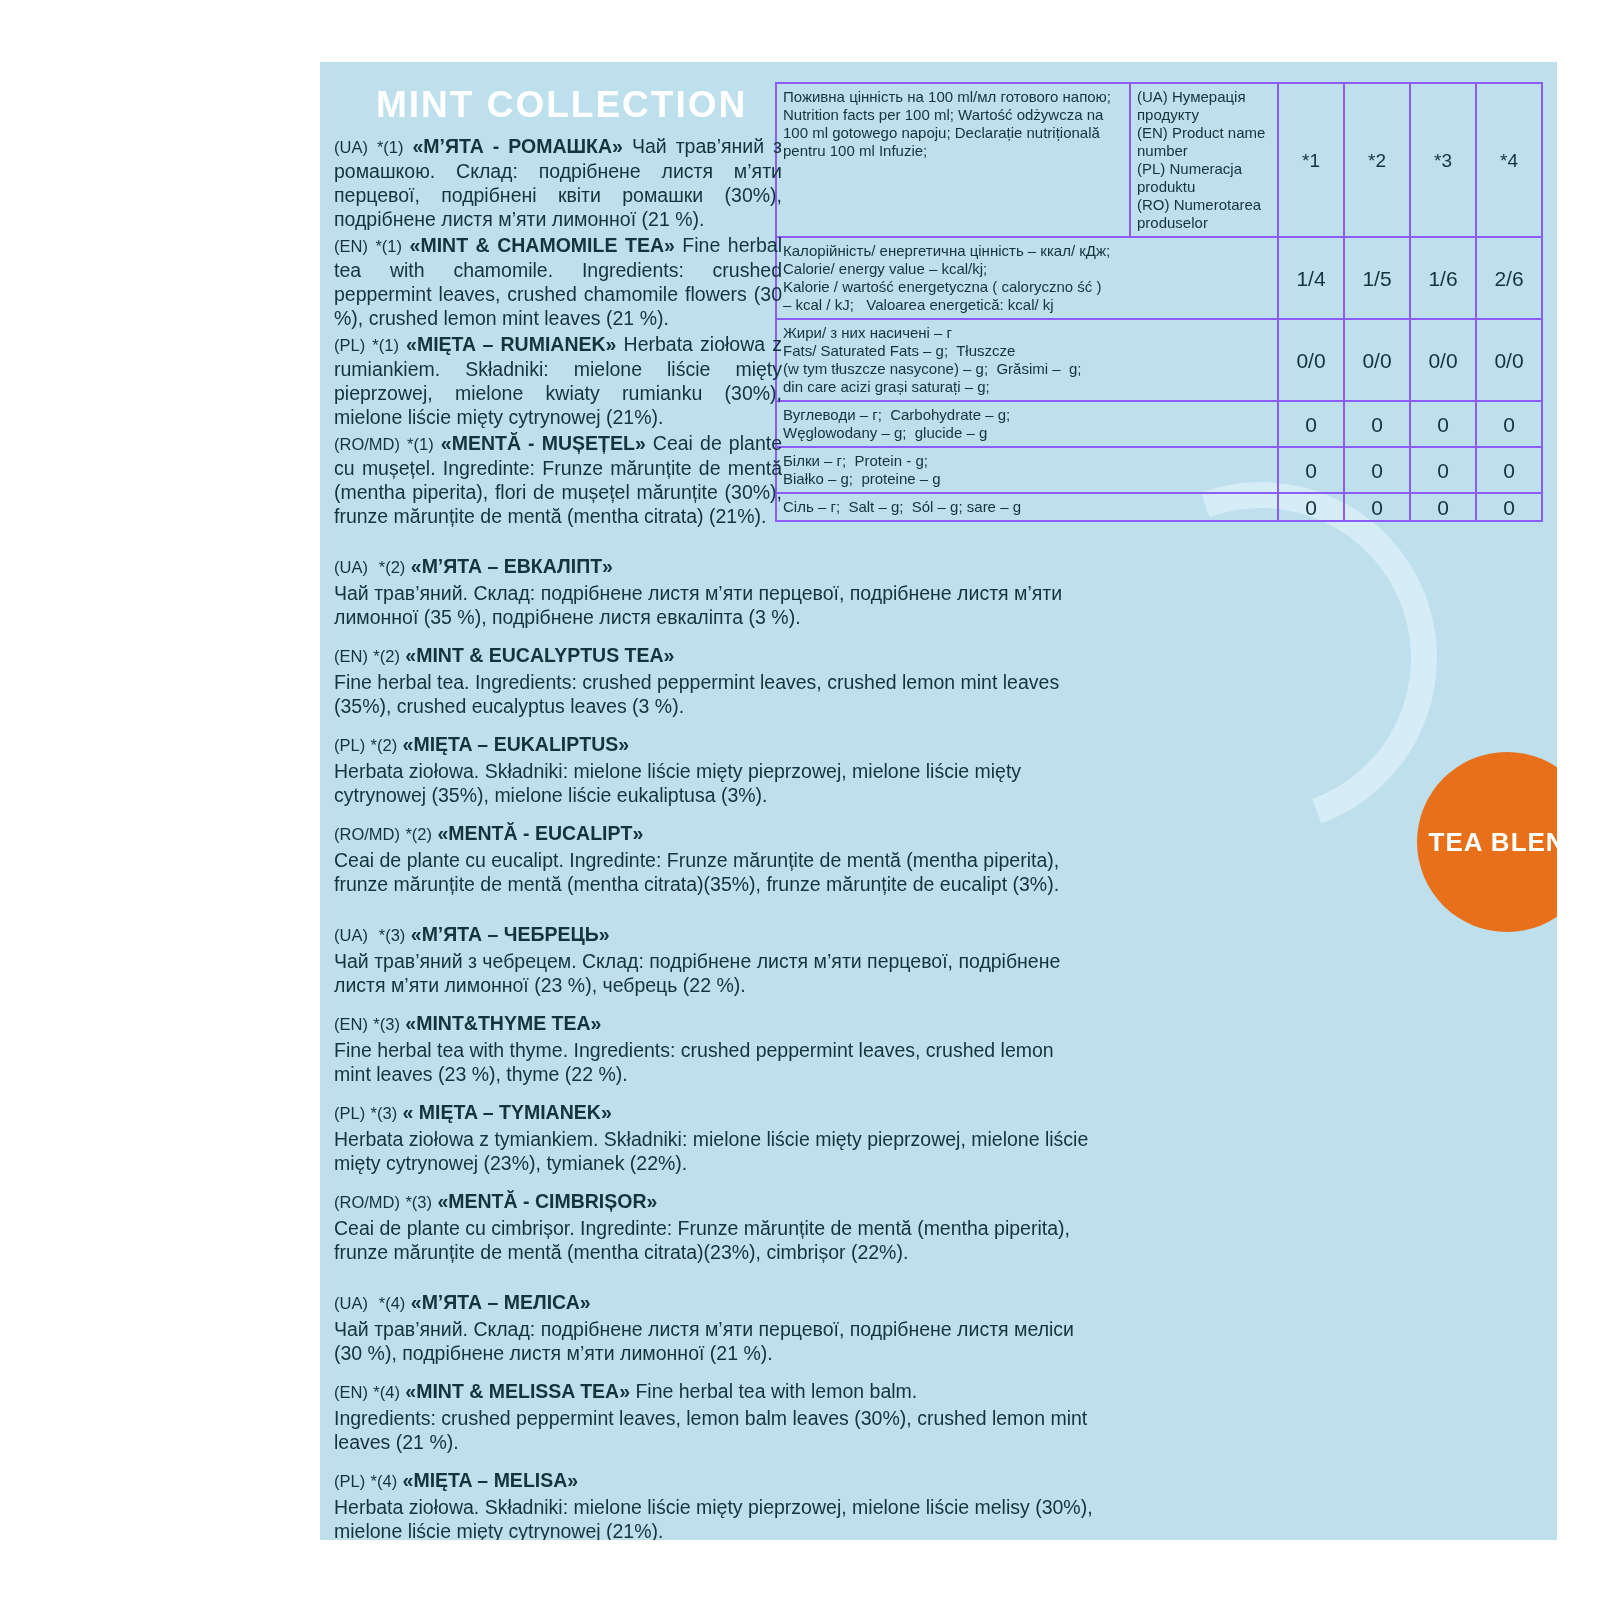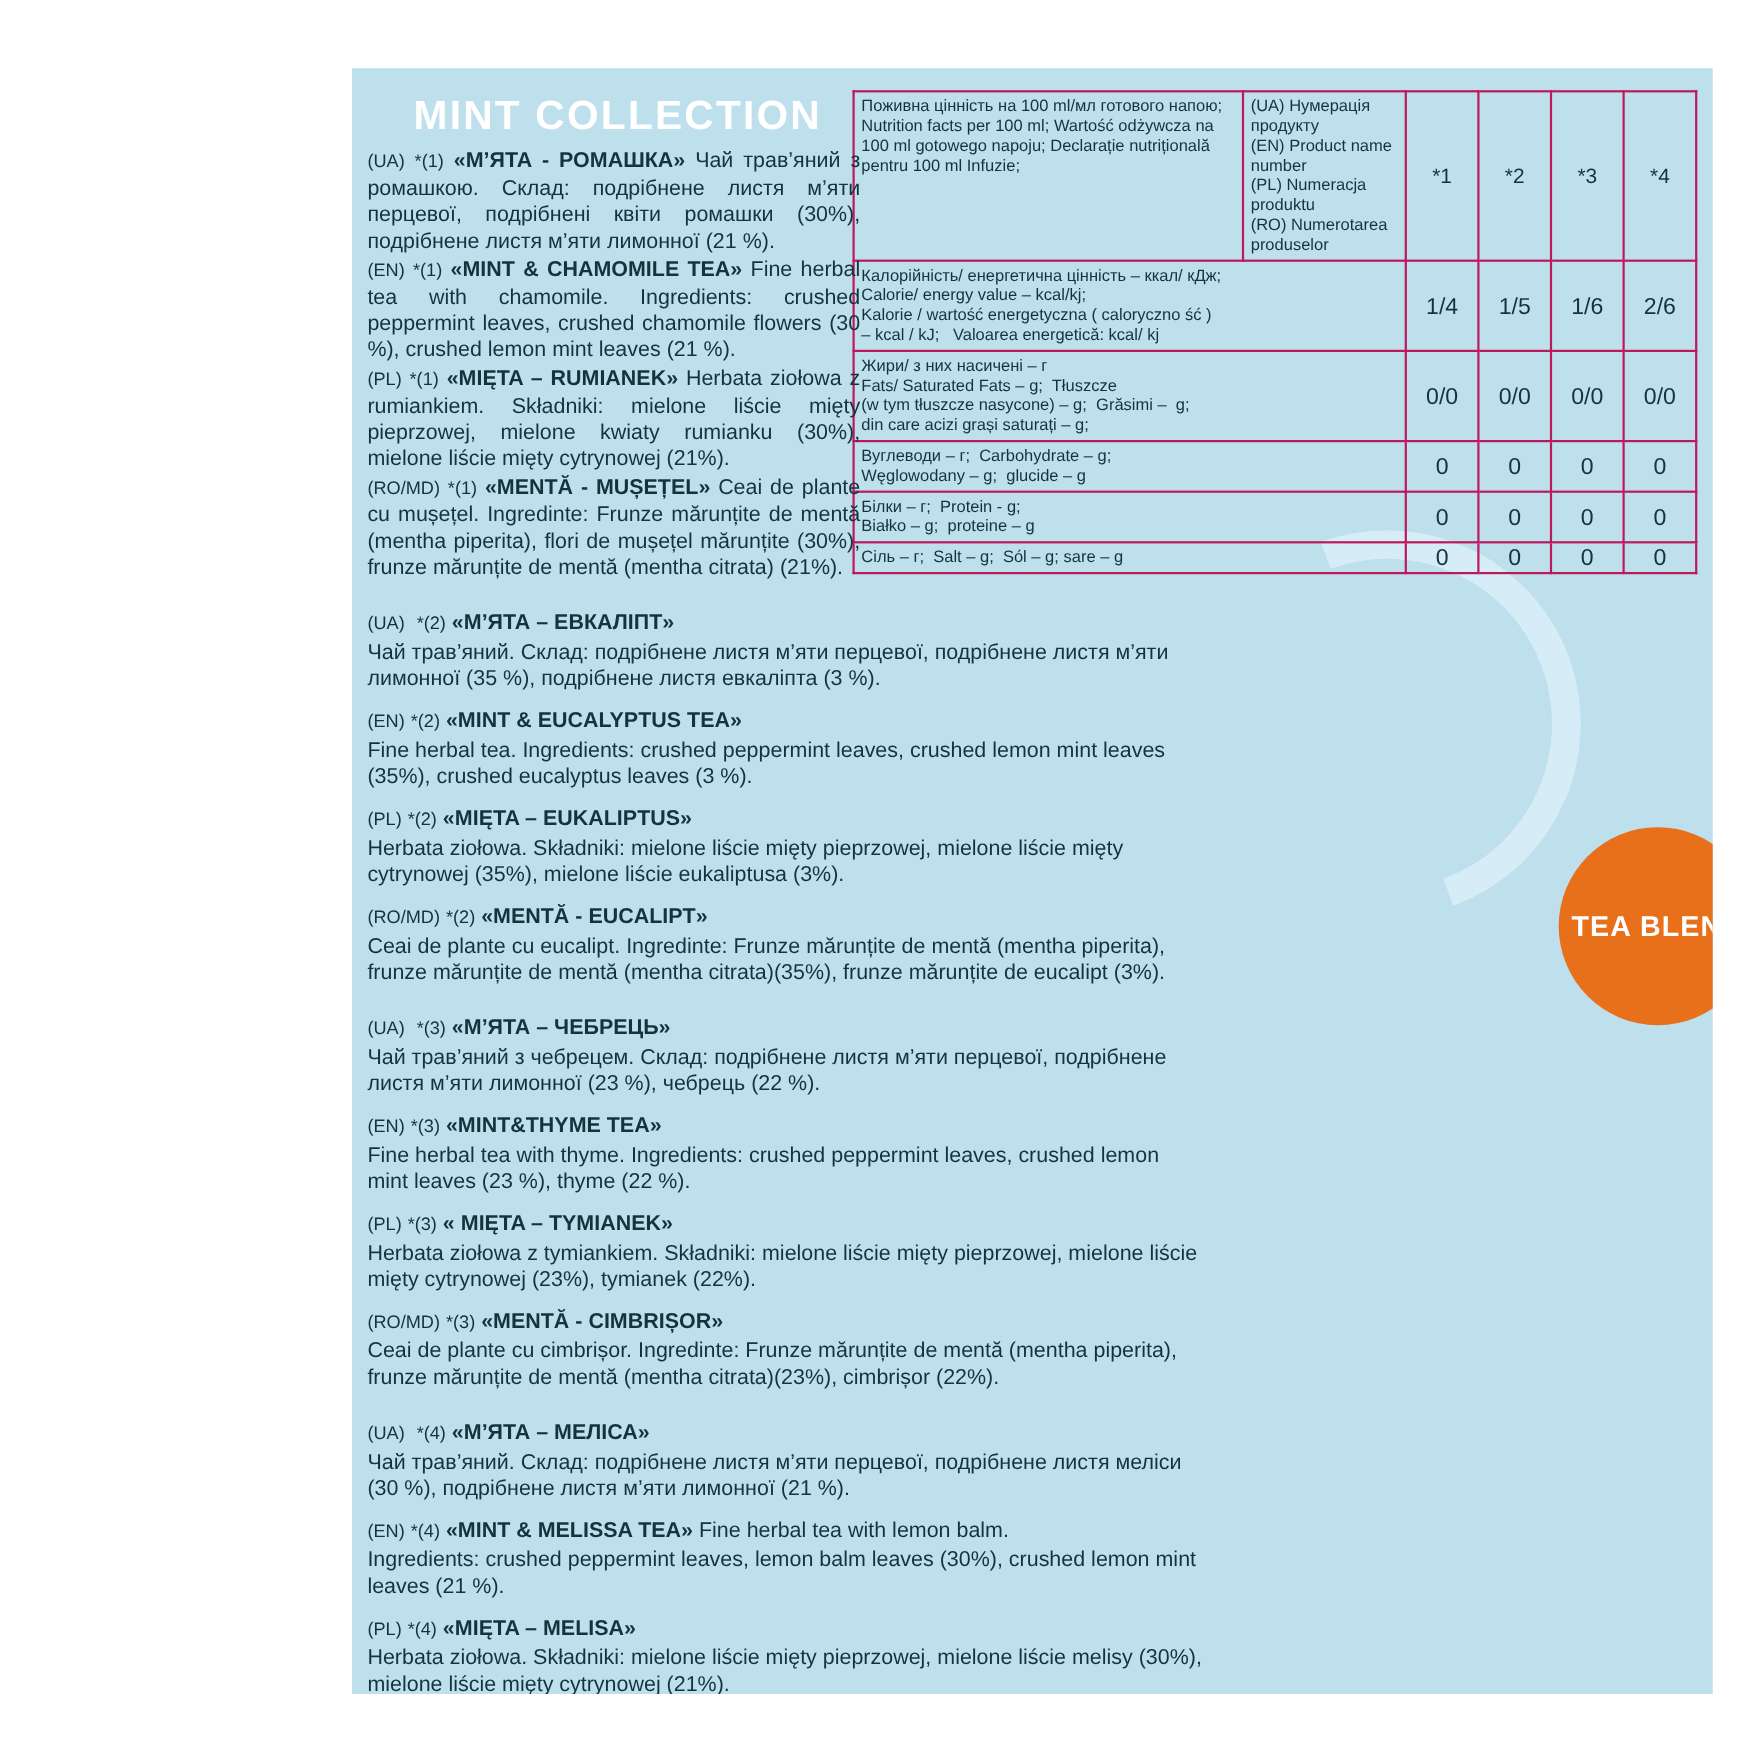--- a/index.html
+++ b/index.html
@@ -75,21 +75,21 @@
   
   .nutri{
     position:absolute;
     left:455px; top:20px;
     width:768px;
     border-collapse:collapse;
     background:transparent;
     color:#13333d;
   }
   .nutri td{
-    border:2px solid #be185d;
+    border:2px solid #8b5cf6;
     padding:4px 6px;
     font-size:15px;
     line-height:17px;
     vertical-align:top;
   }
   .nutri td.num{
     text-align:center;
     font-size:21px;
     vertical-align:middle;
     width:52px;

